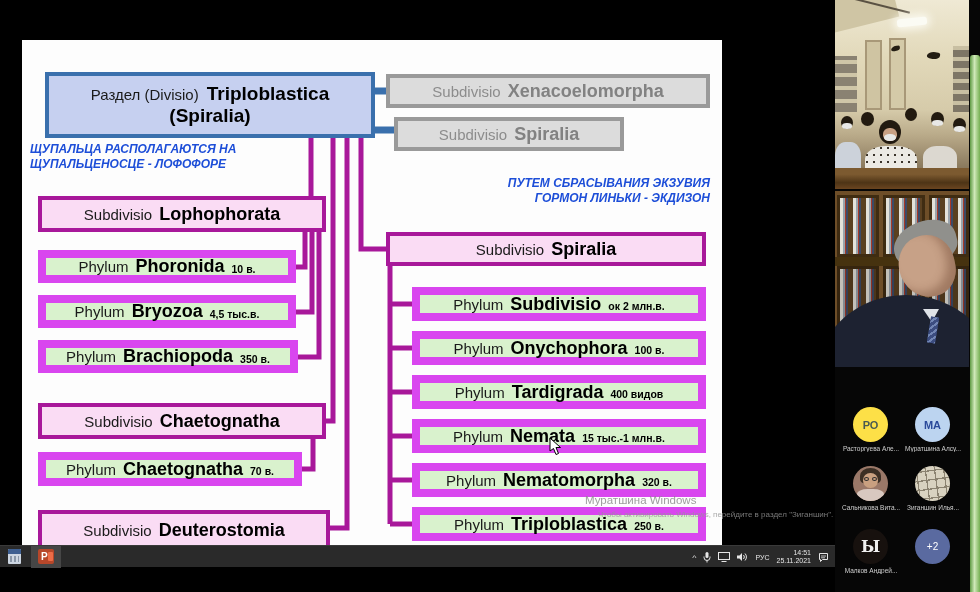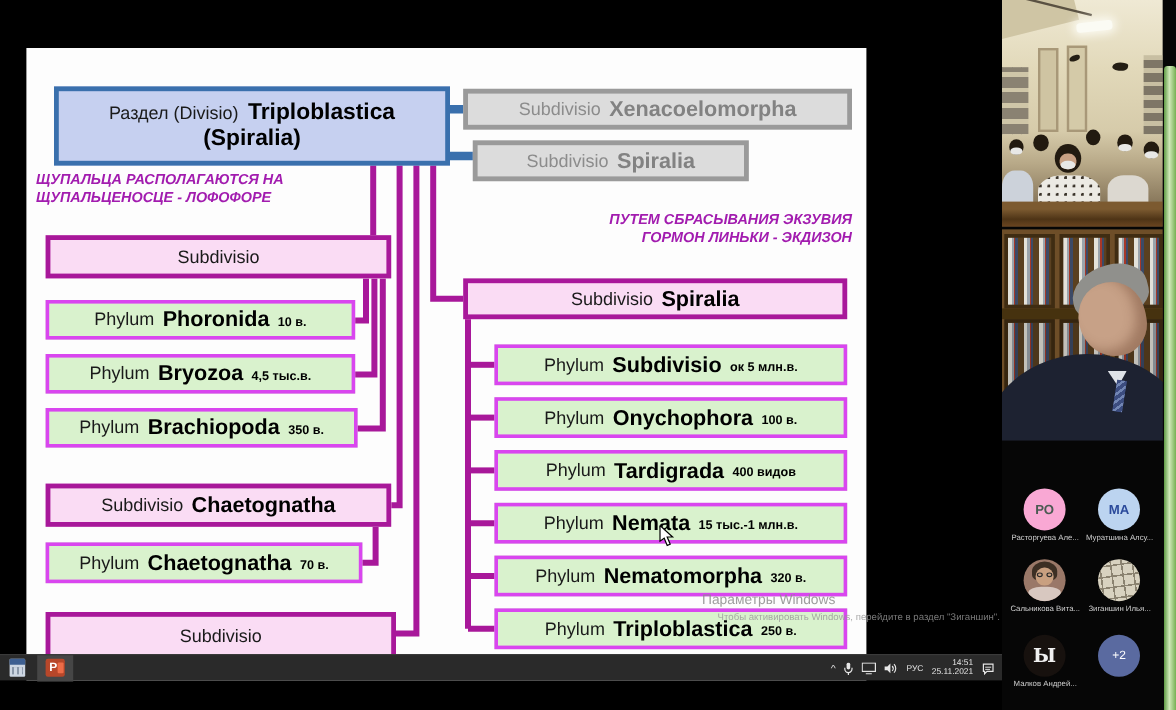--- a/index.html
+++ b/index.html
@@ -16,22 +16,22 @@
   .bx .pre { font-size:15px; color:#1a1a1a; }
   .bx .nm  { font-size:18px; font-weight:bold; color:#000; }
   .bx .cnt { font-size:10.5px; font-weight:bold; color:#000; padding-top:4px; }
   .blue  { background:#c6d0f0; border:4px solid #3a70ad; flex-direction:column; gap:0; }
   .blue .ln { display:flex; align-items:baseline; gap:8px; }
   .blue .nm { font-size:19px;text-align:center; }
   .grayb { background:#dcdcdc; border:4px solid #9a9a9a; }
   .grayb .pre { color:#8c8c8c; }
   .grayb .nm  { color:#828282; }
   .pink  { background:#fadcf4; border:4px solid #a8189a; }
-  .green { background:#d9f2cd; border:3px solid #d946ef; }
-  .note { position:absolute; font-style:italic; font-weight:bold; color:#a21caf;
+  .green { background:#d9f2cd; border:8px solid #d946ef; }
+  .note { position:absolute; font-style:italic; font-weight:bold; color:#1d4ed8;
     font-size:12px; line-height:15px; z-index:3; }
   .watermark { position:absolute; color:rgba(140,140,140,0.85); z-index:8; white-space:nowrap; }
   .wm1 { left:585px; top:494px; font-size:11.5px; }
   .wm2 { left:598px; top:510px; font-size:8px; color:rgba(150,150,150,0.8); }
 
   
   .cursor { position:absolute; left:549px; top:438px; z-index:9; }
 
   
   .panel { position:absolute; left:835px; top:0; width:145px; height:592px;
@@ -165,20 +165,21 @@
       <span class="nm">Spiralia</span>
     </div>
 
     <div class="note" style="left:8px; top:102px;">
       <div>ЩУПАЛЬЦА РАСПОЛАГАЮТСЯ НА</div>
       <div>ЩУПАЛЬЦЕНОСЦЕ - ЛОФОФОРЕ</div>
     </div>
 
     <div class="bx pink" style="left:16px; top:156px; width:288px; height:36px;">
       <span class="pre">Subdivisio</span>
+      <span class="nm">Lophophorata</span>
     </div>
 
     <div class="bx green" style="left:16px; top:210px; width:258px; height:33px;">
       <span class="pre">Phylum</span>
       <span class="nm">Phoronida</span>
       <span class="cnt">10 в.</span>
     </div>
     <div class="bx green" style="left:16px; top:255px; width:258px; height:33px;">
       <span class="pre">Phylum</span>
       <span class="nm">Bryozoa</span>
@@ -194,36 +195,37 @@
       <span class="pre">Subdivisio</span>
       <span class="nm">Chaetognatha</span>
     </div>
     <div class="bx green" style="left:16px; top:412px; width:264px; height:34px;">
       <span class="pre">Phylum</span>
       <span class="nm">Chaetognatha</span>
       <span class="cnt">70 в.</span>
     </div>
     <div class="bx pink" style="left:16px; top:470px; width:292px; height:40px;">
       <span class="pre">Subdivisio</span>
+      <span class="nm">Deuterostomia</span>
     </div>
 
     <div class="note" style="left:378px; top:136px; width:310px; text-align:right;">
       <div>ПУТЕМ СБРАСЫВАНИЯ ЭКЗУВИЯ</div>
       <div>ГОРМОН ЛИНЬКИ - ЭКДИЗОН</div>
     </div>
 
     <div class="bx pink" style="left:364px; top:192px; width:320px; height:34px;">
       <span class="pre">Subdivisio</span>
       <span class="nm">Spiralia</span>
     </div>
 
     <div class="bx green" style="left:390px; top:247px; width:294px; height:34px;">
       <span class="pre">Phylum</span>
       <span class="nm">Subdivisio</span>
-      <span class="cnt">ок 5 млн.в.</span>
+      <span class="cnt">ок 2 млн.в.</span>
     </div>
     <div class="bx green" style="left:390px; top:291px; width:294px; height:34px;">
       <span class="pre">Phylum</span>
       <span class="nm">Onychophora</span>
       <span class="cnt">100 в.</span>
     </div>
     <div class="bx green" style="left:390px; top:335px; width:294px; height:34px;">
       <span class="pre">Phylum</span>
       <span class="nm">Tardigrada</span>
       <span class="cnt">400 видов</span>
@@ -238,21 +240,21 @@
       <span class="nm">Nematomorpha</span>
       <span class="cnt">320 в.</span>
     </div>
     <div class="bx green" style="left:390px; top:467px; width:294px; height:34px;">
       <span class="pre">Phylum</span>
       <span class="nm">Triploblastica</span>
       <span class="cnt">250 в.</span>
     </div>
   </div>
 
-  <div class="watermark wm1">Параметры Windows</div>
+  <div class="watermark wm1">Муратшина Windows</div>
   <div class="watermark wm2">Чтобы активировать Windows, перейдите в раздел "Зиганшин".</div>
 
   <svg class="cursor" width="14" height="18" viewBox="0 0 14 18">
     <polygon points="1,0 1,13 4.5,10.5 7,16.5 9.5,15.5 7,9.5 11.5,9.5" fill="#fff" stroke="#000" stroke-width="1"></polygon>
   </svg>
 
   <div class="panel">
 
     <div class="vtile v1">
       <div class="art">
@@ -297,21 +299,21 @@
         <div class="abs v2-pane" style="left:94px; top:75px; width:40px; height:60px; filter:brightness(.85);"></div>
         <div class="abs v2-desk"></div>
         <div class="abs v2-sweater"></div>
         <div class="abs v2-hair"></div>
         <div class="abs v2-face"></div>
         <div class="abs v2-collar"></div>
         <div class="abs v2-tie"></div>
       </div>
     </div>
 
-    <div class="avatar" style="left:18px; top:407px; background:#f9a8d4; color:#4a5a52; font-size:11px;">
+    <div class="avatar" style="left:18px; top:407px; background:#fde047; color:#4a5a52; font-size:11px;">
       <span>РО</span>
     </div>
     <div class="av-label" style="left:5px; top:445px;">Расторгуева Але...</div>
 
     <div class="avatar" style="left:80px; top:407px; background:#bcd4f0; color:#2b4a9b; font-size:11px;">
       <span>МА</span>
     </div>
     <div class="av-label" style="left:67px; top:445px;">Муратшина Алсу...</div>
 
     <div class="avatar" style="left:18px; top:466px; background:#9a7868;">

